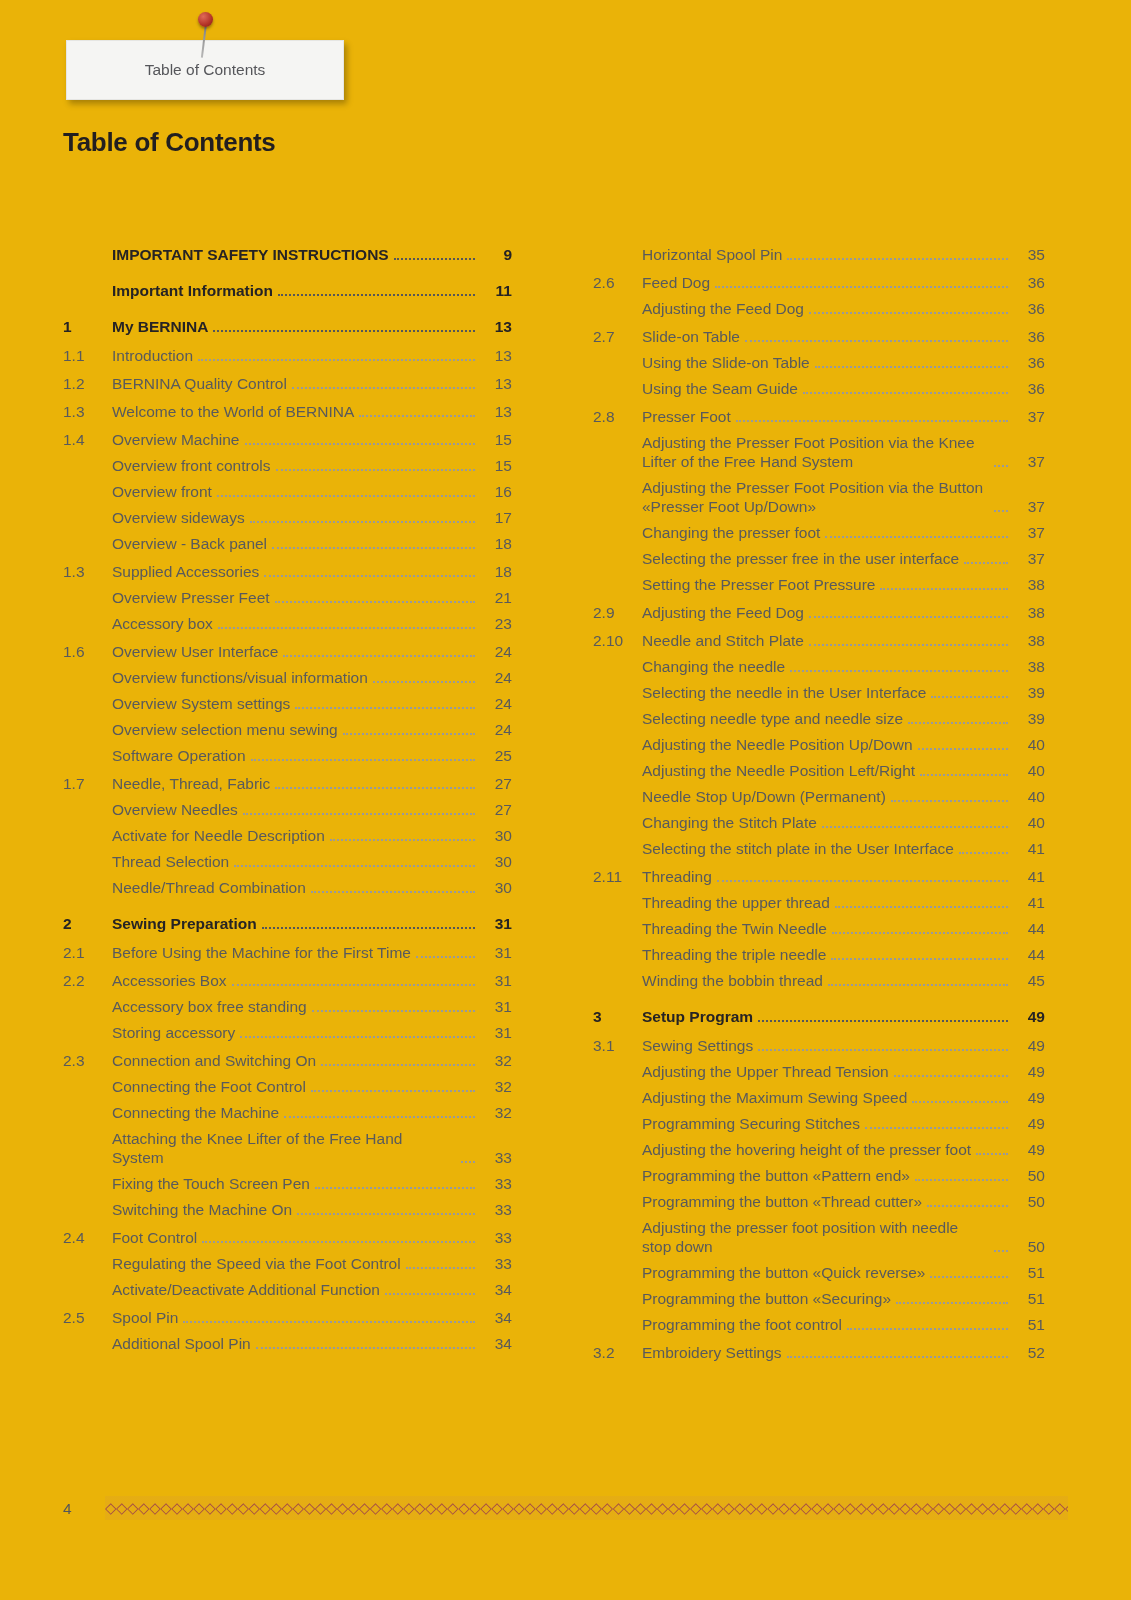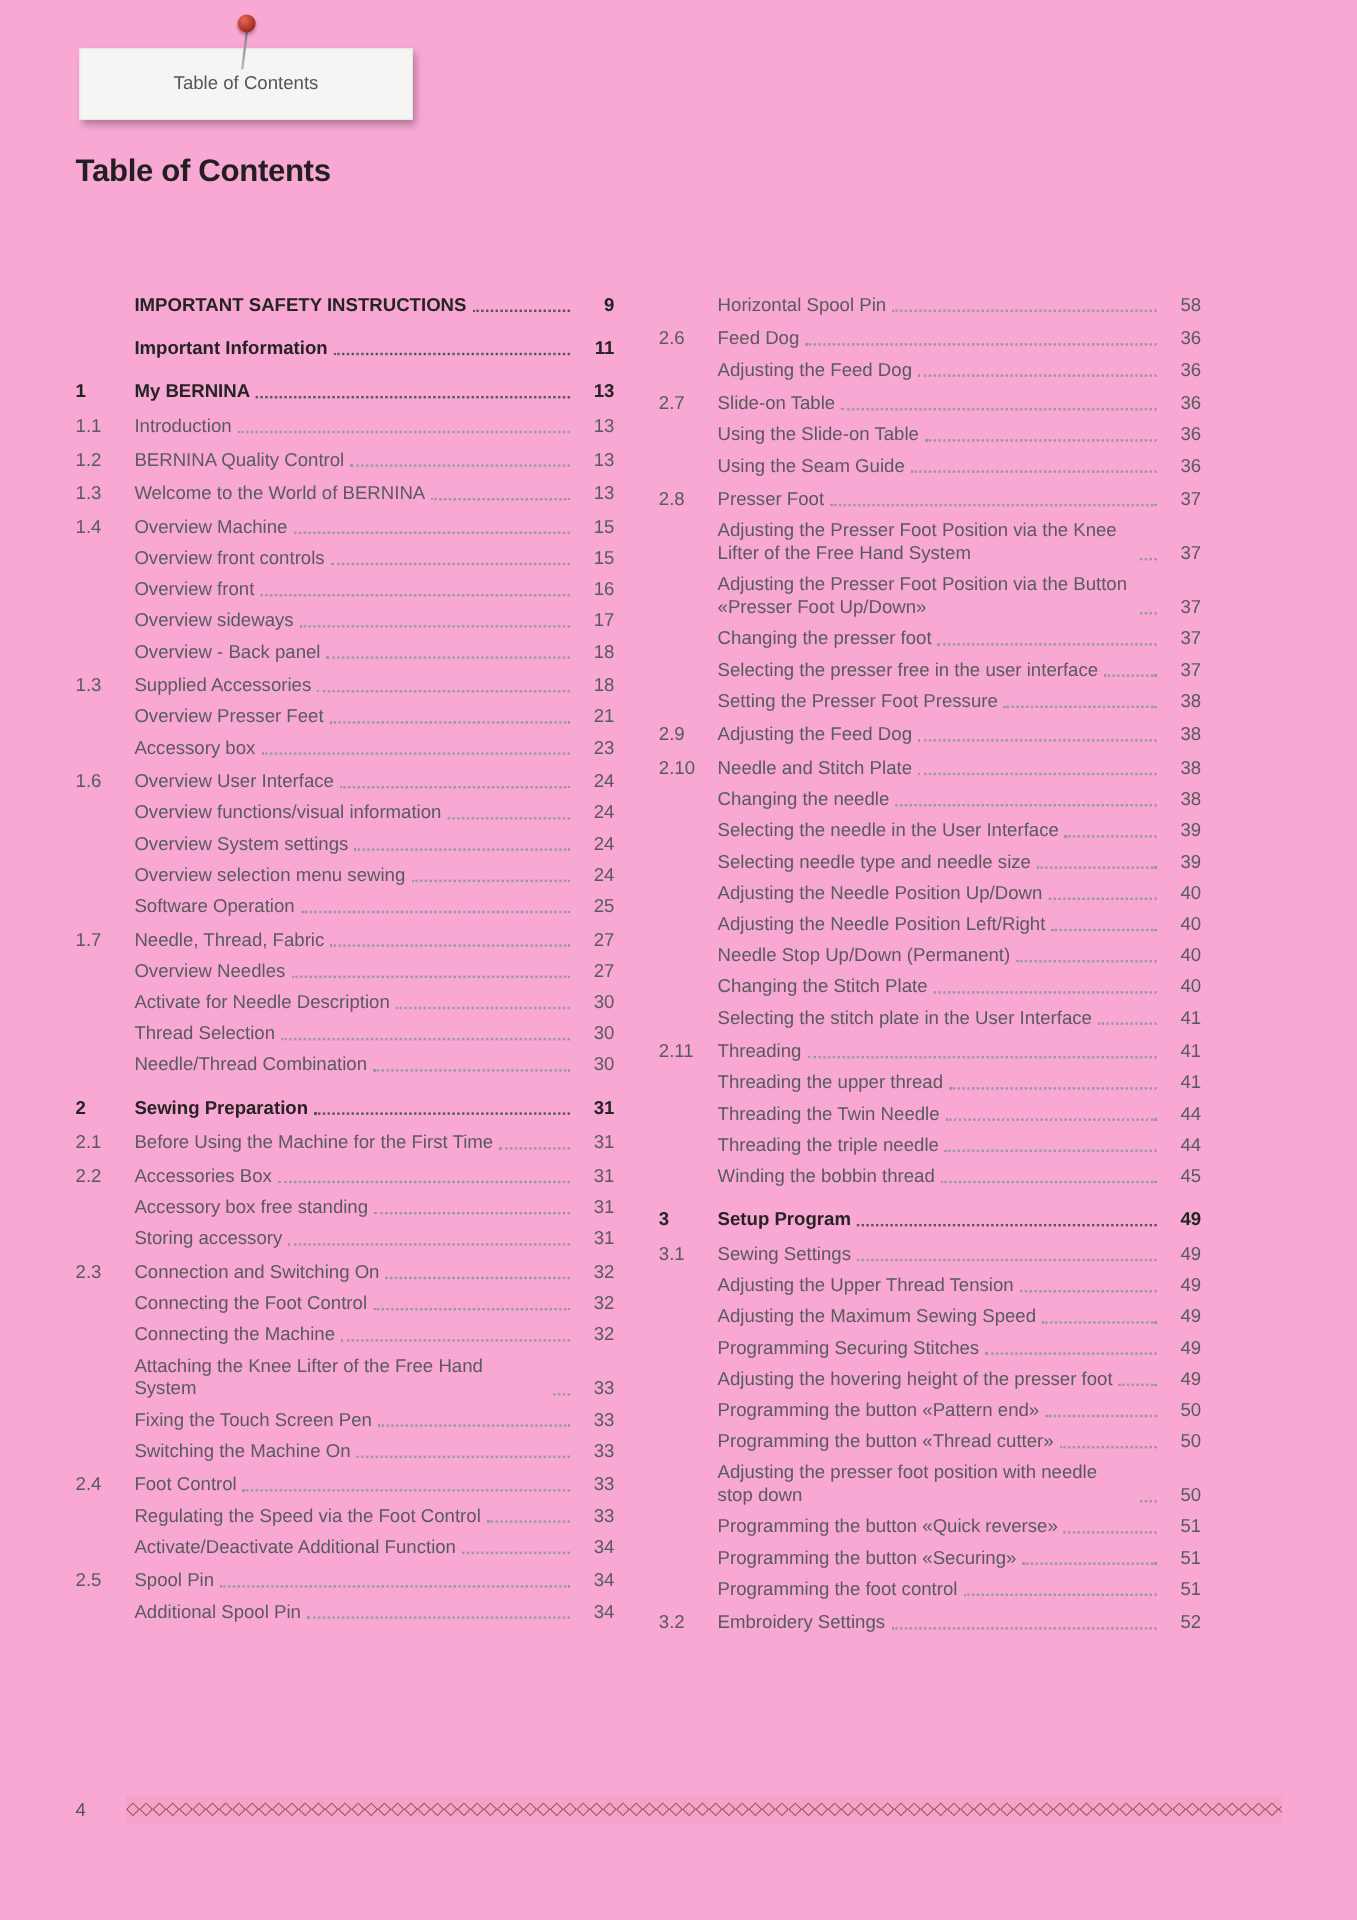--- a/index.html
+++ b/index.html
@@ -1,17 +1,17 @@
 <!DOCTYPE html>
 <html><head>
 <meta charset="utf-8">
 <style>
   html,body { margin:0; padding:0; background:#ffffff; }
   .page {
-    position:relative; width:1131px; height:1600px; background:#f9a8d4;
+    position:relative; width:1131px; height:1600px; background:#eab308;
     font-family:"Liberation Sans", sans-serif; overflow:hidden;
   }
   
   .tab {
     position:absolute; left:66px; top:40px; width:276px; height:58px;
     background:#f5f5f3; border:1px solid #e6e6e3;
     box-shadow:3px 4px 6px rgba(0,0,0,0.28);
     display:flex; align-items:center; justify-content:center;
   }
   .tab-label { color:#55565a; font-size:15.5px; }
@@ -25,21 +25,21 @@
     position:absolute; left:8px; top:2px; width:15px; height:15px; border-radius:50%;
     background:radial-gradient(circle at 35% 30%, #e06a58, #b23226 60%, #781e14);
     box-shadow:0 2px 3px rgba(0,0,0,0.35);
   }
   
   .heading {
     position:absolute; left:63px; top:127px; margin:0;
     font-size:26px; font-weight:700; color:#221f20; letter-spacing:-0.3px;
   }
   
-  .toc { position:absolute; left:63px; top:245px; width:982px; display:flex; gap:37px; }
+  .toc { position:absolute; left:63px; top:245px; width:982px; display:flex; gap:81px; }
   .col { width:449px; }
   .col:last-child { width:452px; }
   .row {
     display:grid; grid-template-columns:49px 1fr 32px;
     font-size:15.5px; line-height:19px; color:#595a5c; margin-bottom:7px;
   }
   .row .num { align-self:start; }
   .row .mid { display:flex; align-items:flex-end; min-width:0; }
   .row .title { flex:0 1 auto; }
   .row .leader {
@@ -399,21 +399,21 @@
           <span class="pg">34</span>
         </div>
       </div>
     <div class="col">
         <div class="row sub">
           <span class="num"></span>
           <span class="mid">
             <span class="title">Horizontal Spool Pin</span>
             <span class="leader"></span>
           </span>
-          <span class="pg">58</span>
+          <span class="pg">35</span>
         </div>
         <div class="row section">
           <span class="num">2.6</span>
           <span class="mid">
             <span class="title">Feed Dog</span>
             <span class="leader"></span>
           </span>
           <span class="pg">36</span>
         </div>
         <div class="row sub">

